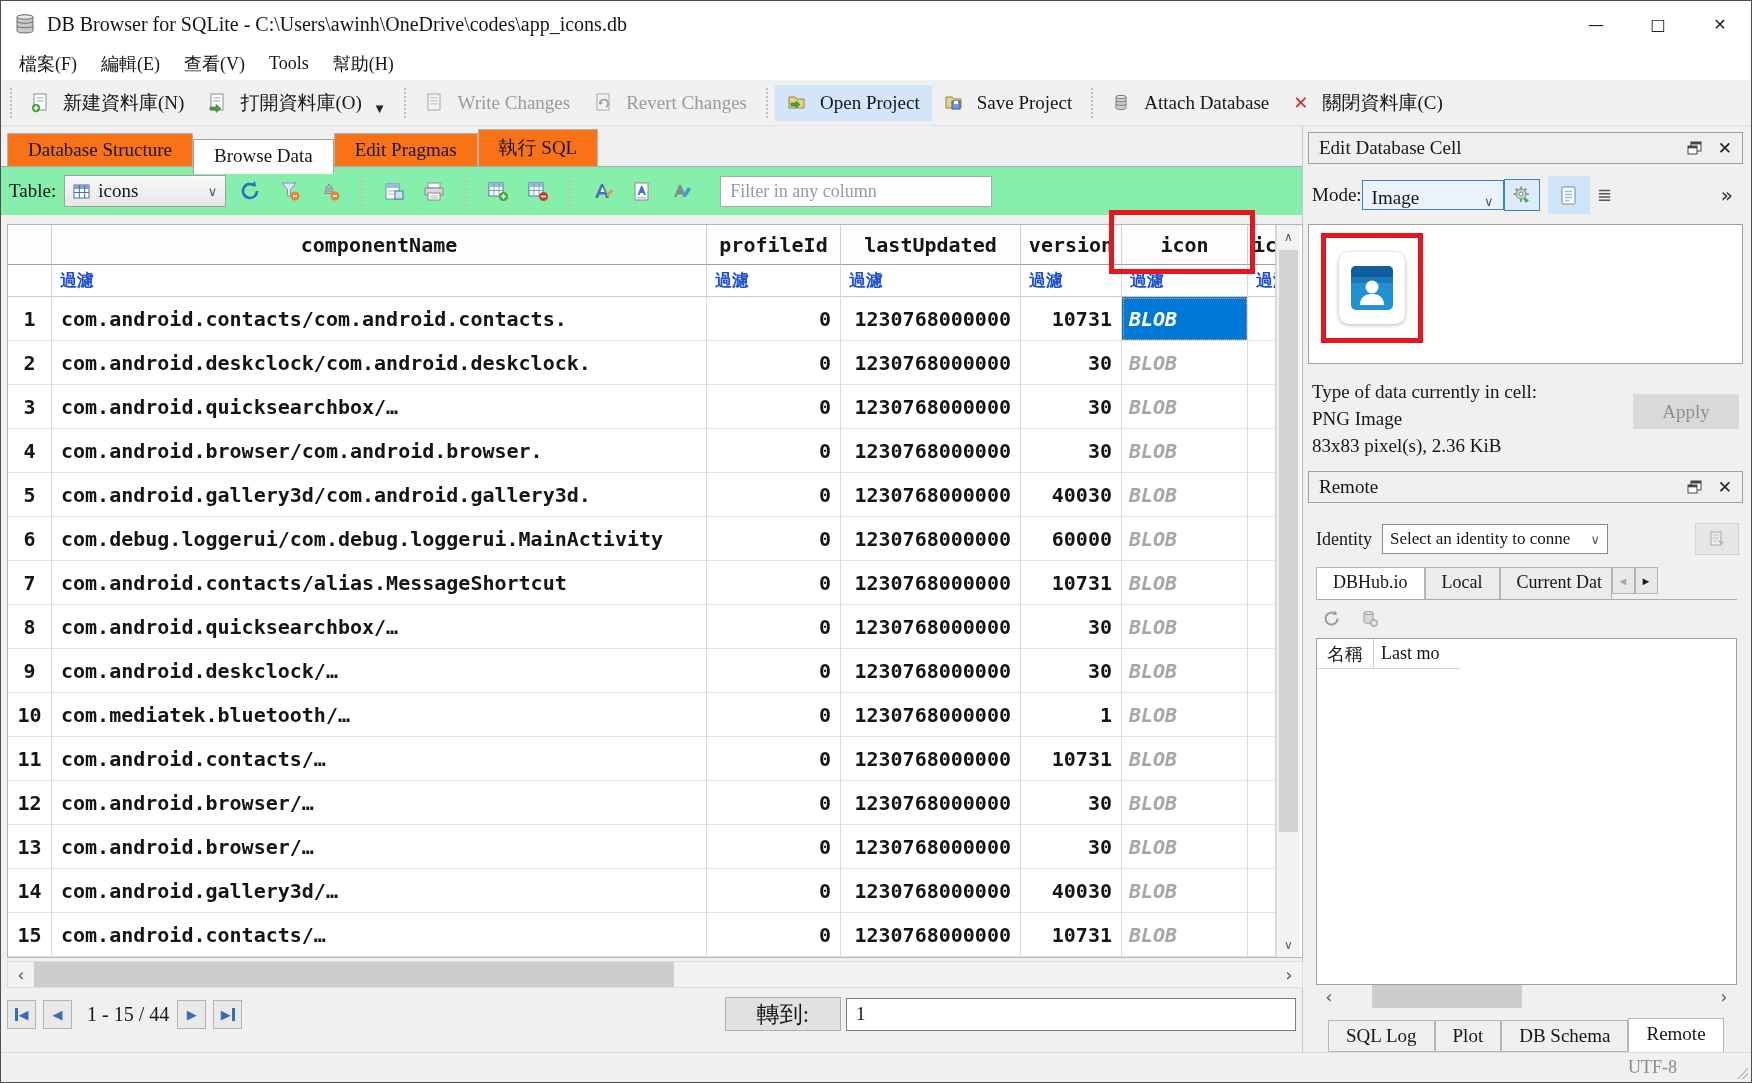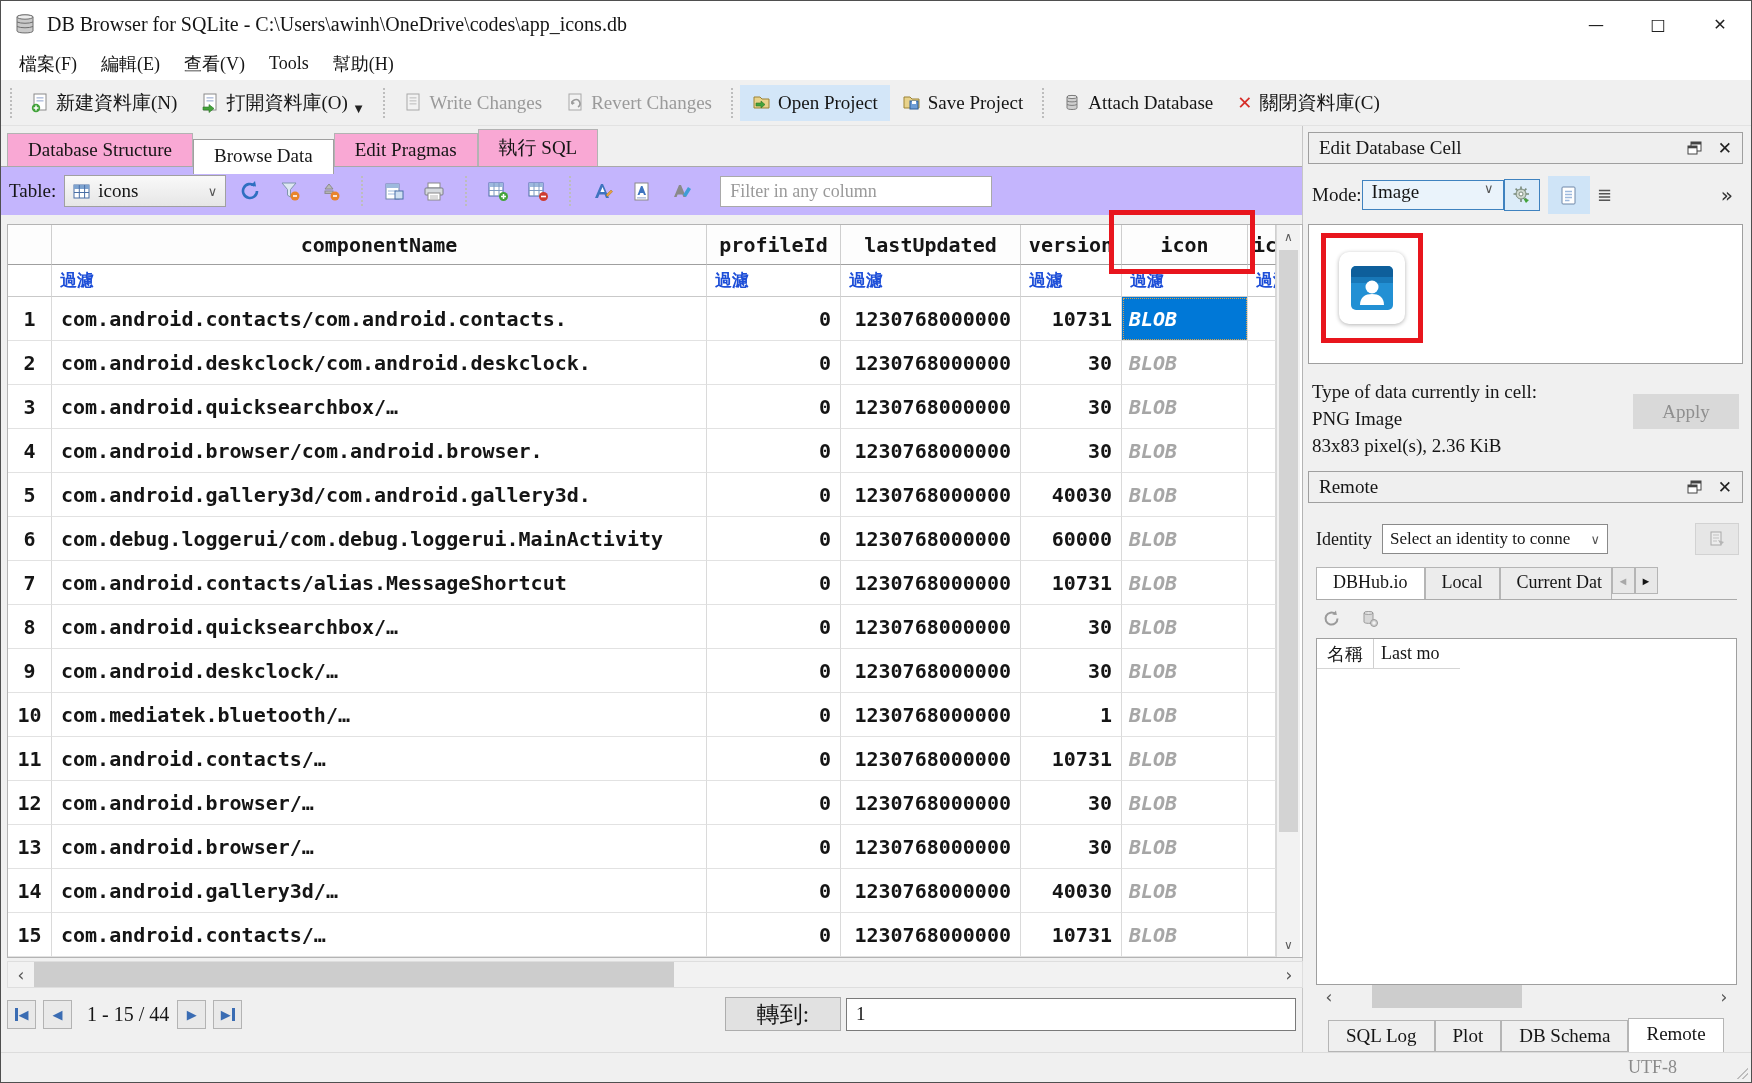--- a/index.html
+++ b/index.html
@@ -7,32 +7,32 @@
 #win{position:relative;width:1752px;height:1083px;background:#f0f0f0;border:1px solid:#4f4f4f;border:1px solid #4f4f4f;display:flex;flex-direction:column;overflow:hidden}
 
 .titlebar{height:46px;background:#fff;display:flex;align-items:center;padding:0 0 0 12px;flex:none}
 .title-text{font-size:20px;margin-left:10px}
 .win-ctrls{margin-left:auto;display:flex;height:100%}
 .win-btn{width:62px;height:100%;display:flex;align-items:center;justify-content:center;font-size:16px;font-family:"DejaVu Sans",sans-serif;color:#222}
 .menubar{height:33px;background:#fff;display:flex;align-items:center;padding:0 6px;font-size:18px;flex:none}
 .menu-item{padding:3px 12px}
 .toolbar{height:46px;background:#f0f0f0;border-bottom:1px solid #e2e2e2;display:flex;align-items:center;padding:0 2px;flex:none}
 .handle{border-left:2px dotted #bdbdbd;height:30px;margin:0 7px}
-.tb-btn{display:flex;align-items:center;gap:7px;font-size:19px;padding:7px 12px;white-space:nowrap}
+.tb-btn{display:flex;align-items:center;gap:14px;font-size:19px;padding:7px 12px;white-space:nowrap}
 .tb-btn.disabled{color:#9a9a9a}
 .tb-btn.hl{background:#d3e6f8}
 .dd-mini{font-size:10px;color:#222;align-self:flex-end;margin:0 2px 2px 0;font-family:"DejaVu Sans",sans-serif}
 .redx{color:#d62d28;font-weight:bold;font-size:18px;font-family:"DejaVu Sans",sans-serif}
 
 .main{flex:1;display:flex;min-height:0}
 .left{width:1302px;flex:none;display:flex;flex-direction:column;min-height:0;border-right:1px solid #c6c6c6}
 .tabbar{display:flex;align-items:flex-end;padding:7px 0 0 6px;border-bottom:1px solid #a9a9a9;flex:none;height:41px}
-.tab{font-size:19px;padding:5px 20px 5px 20px;background:#f9a8d4;border:1px solid #b3b3b3;border-bottom:none;white-space:nowrap}
+.tab{font-size:19px;padding:5px 20px 5px 20px;background:#f97316;border:1px solid #b3b3b3;border-bottom:none;white-space:nowrap}
 .tab.active{background:#fff;position:relative;top:8px;padding-bottom:7px;border-color:#a0a0a0}
-.controls{height:48px;display:flex;align-items:center;padding:0 8px;gap:8px;background:#c4b5fd;flex:none}
+.controls{height:48px;display:flex;align-items:center;padding:0 8px;gap:8px;background:#86efac;flex:none}
 .ctl-label{font-size:19px}
 .table-dd{display:flex;align-items:center;gap:8px;width:162px;height:32px;border:1px solid #a0a0a0;background:linear-gradient(#f9f9f9,#e6e6e6);padding:0 8px;font-size:19px}
 .dd-arrow{margin-left:auto;color:#555;font-size:13px;font-family:"DejaVu Sans",sans-serif}
 .ico-btn{width:32px;height:32px;display:flex;align-items:center;justify-content:center;flex:none}
 .filter-main{width:272px;height:31px;border:1px solid #a9a9a9;background:#fff;color:#9a9a9a;font-size:18px;display:flex;align-items:center;padding:0 9px;margin-left:14px;white-space:nowrap;overflow:hidden}
 
 .grid-wrap{position:relative;margin:9px 0 0 6px;width:1296px;flex:none;display:flex;border:1px solid #b4b4b4;background:#fff}
 .grid{display:grid;grid-template-columns:44px 655px 134px 180px 101px 126px 28px;grid-template-rows:40px 32px;grid-auto-rows:44px;font-family:"DejaVu Sans Mono",monospace;font-weight:bold;font-size:20px}
 .hc{display:flex;align-items:center;justify-content:center;border-right:1px solid #cfcfcf;border-bottom:1px solid #9f9f9f;background:#fdfdfd;overflow:hidden;white-space:nowrap}
 .hc.part{justify-content:flex-start;padding-left:5px}
@@ -59,21 +59,21 @@
 .nav-text{font-size:20px;margin:0 8px 0 8px}
 .goto-btn{margin-left:auto;width:116px;height:34px;background:#e1e1e1;border:1px solid #adadad;display:flex;align-items:center;justify-content:center;font-size:23px}
 .goto-input{width:450px;height:33px;border:1px solid #7a7a7a;background:#fff;font-size:19px;display:flex;align-items:center;padding:0 9px;margin-left:5px}
 
 .right{flex:1;display:flex;flex-direction:column;min-height:0;padding:6px 8px 0 5px;background:#f0f0f0}
 .dock-title{height:32px;border:1px solid #9f9f9f;background:#efefef;display:flex;align-items:center;padding:0 10px;font-size:19px;flex:none}
 .dock-ctrl{margin-left:auto;display:flex;gap:16px;align-items:center;color:#333}
 .dock-x{font-size:17px;font-family:"DejaVu Sans",sans-serif;color:#222}
 .mode-row{display:flex;align-items:center;margin:12px 4px 0 4px;flex:none}
 .mode-label{font-size:19px}
-.mode-select{width:142px;height:30px;border:1px solid #3f82bf;background:#eaf3fb;display:flex;align-items:flex-start;padding:0 9px;font-size:19px}
+.mode-select{width:142px;height:30px;border:1px solid #3f82bf;background:#eaf3fb;display:flex;align-items:flex-end;padding:0 9px;font-size:19px}
 .btn-import{width:36px;height:32px;border:1px solid #3f82bf;background:#dcecf9;display:flex;align-items:center;justify-content:center}
 .btn-doc{width:42px;height:38px;background:#cfe4f7;display:flex;align-items:center;justify-content:center;margin-left:8px}
 .btn-flat{width:30px;height:32px;display:flex;align-items:center;justify-content:center;color:#555;font-size:18px}
 .more-chev{margin-left:auto;font-size:20px;color:#333;padding-right:6px;font-family:"DejaVu Sans",sans-serif}
 .preview{position:relative;margin-top:10px;height:140px;border:1px solid #9f9f9f;background:#fff;flex:none}
 .preview-red{position:absolute;left:12px;top:8px;width:102px;height:110px;border:5px solid #e8151d;display:flex;align-items:center;justify-content:center}
 .app-icon{width:66px;height:72px;background:#fff;border-radius:10px;box-shadow:0 1px 4px rgba(0,0,0,.3);display:flex;align-items:center;justify-content:center}
 .type-row{display:flex;margin:14px 4px 0 4px;flex:none}
 .type-lines{font-size:19px;line-height:27px}
 .apply-btn{margin-left:auto;margin-top:16px;width:106px;height:35px;background:#d9d9d9;color:#8f8f8f;display:flex;align-items:center;justify-content:center;font-size:19px}

